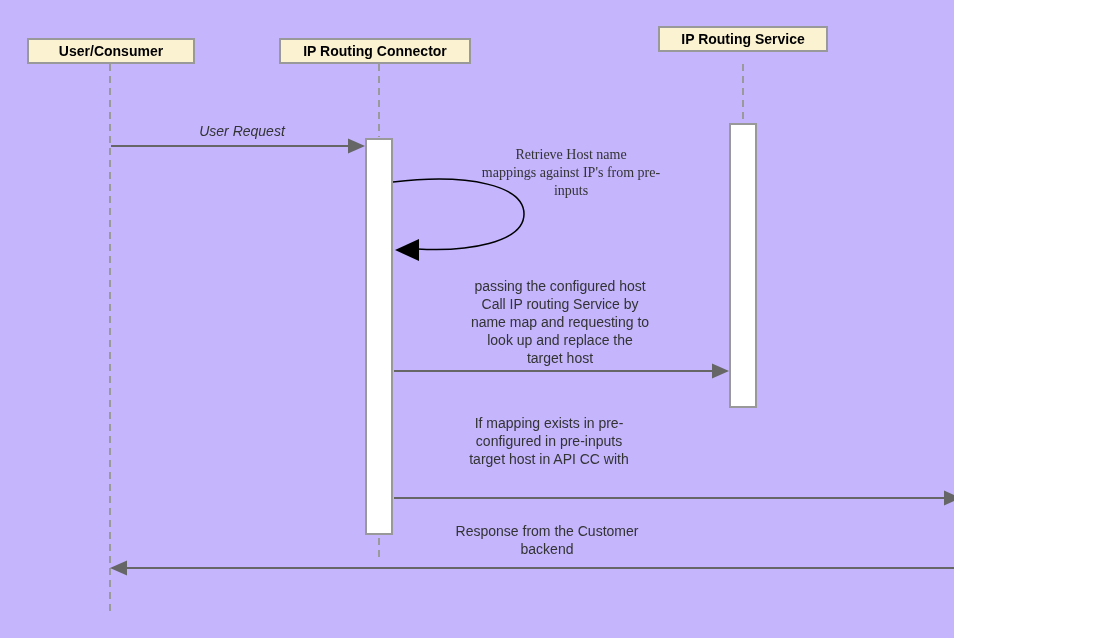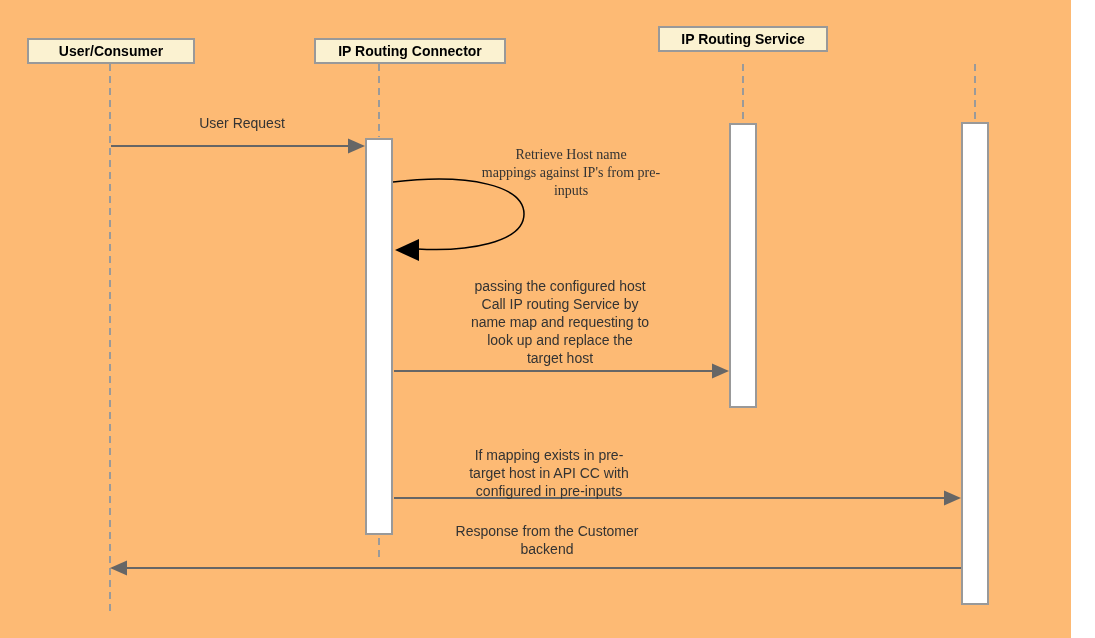--- a/index.html
+++ b/index.html
@@ -3,23 +3,23 @@
 <meta charset="utf-8">
 <style>
   html, body {
     margin: 0;
     padding: 0;
     background: #ffffff;
     font-family: "Liberation Sans", sans-serif;
   }
   .canvas {
     position: relative;
-    width: 1071px;
+    width: 954px;
     height: 638px;
-    background: #fdba74;
+    background: #c4b5fd;
     overflow: hidden;
   }
   .layer-svg {
     position: absolute;
     left: 0; top: 0;
     width: 1095px; height: 638px;
     z-index: 1;
   }
   .participant-header {
     position: absolute;
@@ -81,45 +81,45 @@
 
     <line x1="961" y1="568" x2="126" y2="568" stroke="#666666" stroke-width="2"></line>
     <polygon points="110,568 127,560.5 127,575.5" fill="#666666"></polygon>
   </svg>
 
   <div class="activation-bar" style="left:365px; top:138px; height:397px;"></div>
   <div class="activation-bar" style="left:729px; top:123px; height:285px;"></div>
   <div class="activation-bar" style="left:961px; top:122px; height:483px;"></div>
 
   <div class="participant-header" style="left:27px; top:38px; width:168px;">User/Consumer</div>
-  <div class="participant-header" style="left:279px; top:38px; width:192px;margin-left:35px;">IP Routing Connector</div>
+  <div class="participant-header" style="left:279px; top:38px; width:192px;">IP Routing Connector</div>
   <div class="participant-header" style="left:658px; top:26px; width:170px;">IP Routing Service</div>
 
-  <div class="msg-label" style="left:142px; top:114px; width:200px;">
+  <div class="msg-label" style="left:142px; top:122px; width:200px;font-style:italic;">
     <div>User Request</div>
   </div>
 
   <div class="msg-label" style="left:448px; top:146px;font-family:Liberation Serif, serif;">
     <div>Retrieve Host name</div>
     <div>mappings against IP's from pre-</div>
     <div>inputs</div>
   </div>
 
   <div class="msg-label" style="left:437px; top:277px;">
     <div>passing the configured host</div>
     <div>Call IP routing Service by</div>
     <div>name map and requesting to</div>
     <div>look up and replace the</div>
     <div>target host</div>
   </div>
 
-  <div class="msg-label" style="left:426px; top:414px;margin-top:32px;">
+  <div class="msg-label" style="left:426px; top:414px;">
     <div>If mapping exists in pre-</div>
+    <div>configured in pre-inputs</div>
     <div>target host in API CC with</div>
-    <div>configured in pre-inputs</div>
   </div>
 
   <div class="msg-label" style="left:424px; top:522px;text-align:center;">
     <div>Response from the Customer</div>
     <div>backend</div>
   </div>
 
 </div>
 
 </body></html>

